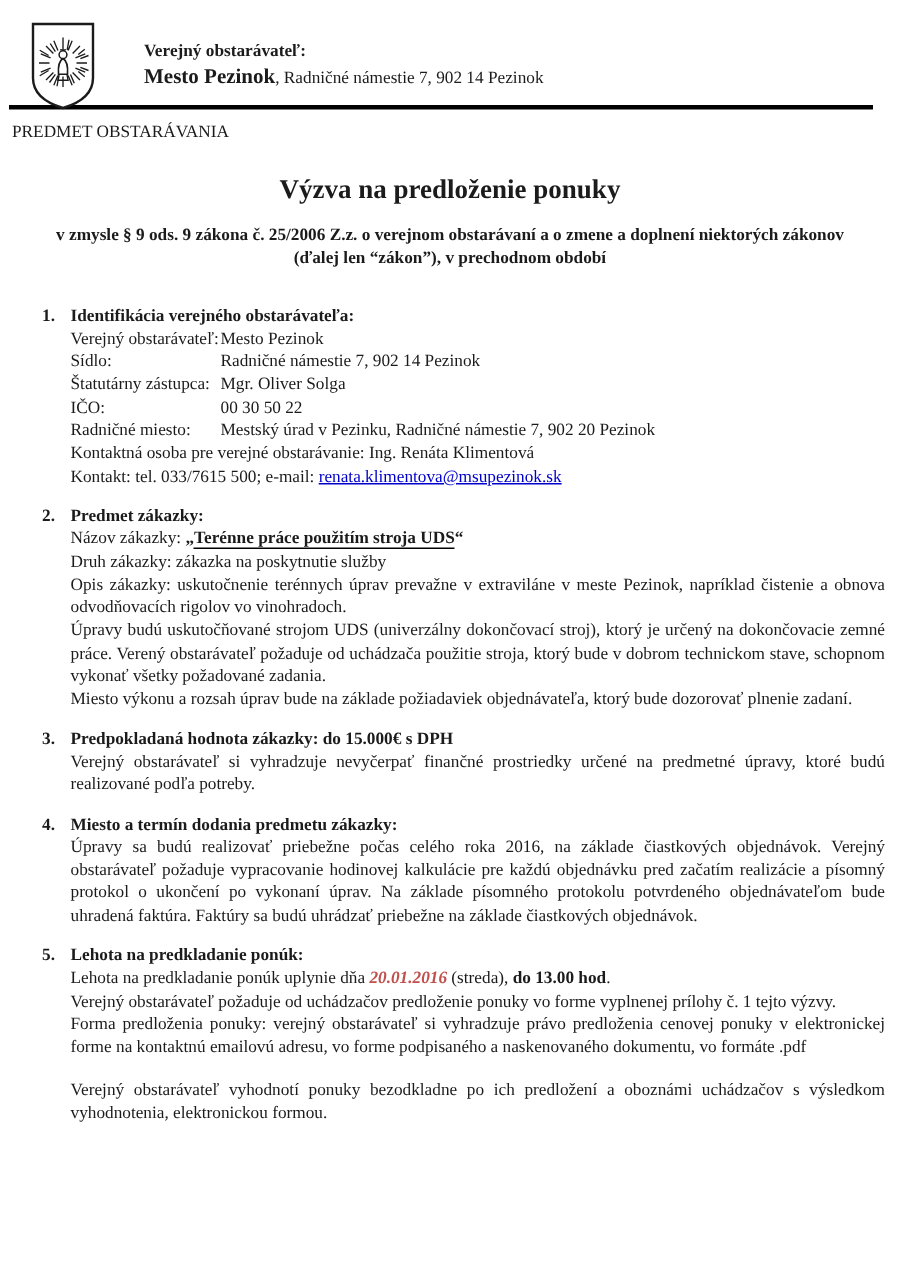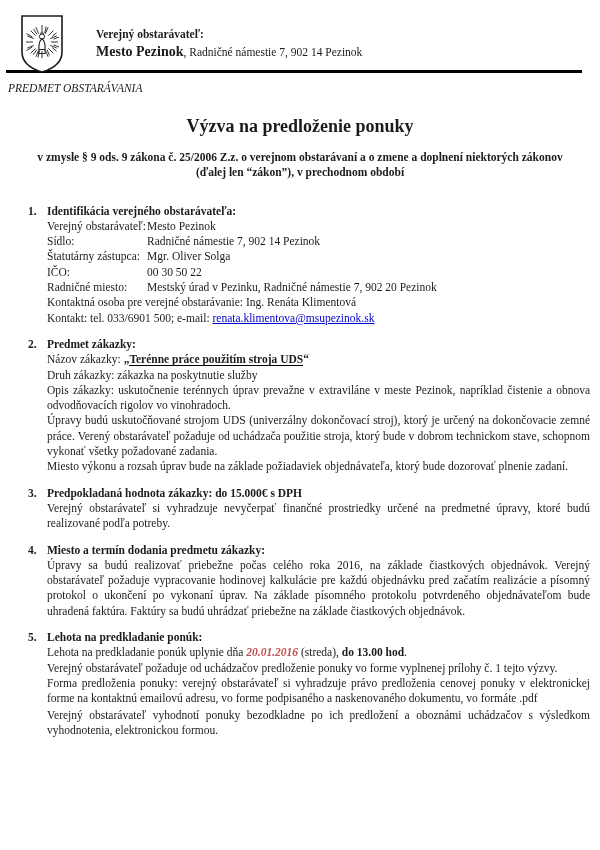--- a/index.html
+++ b/index.html
@@ -9,36 +9,36 @@
     font-family:"Liberation Serif","DejaVu Serif",serif;
     font-size:11.5px;line-height:15.3px;
   }
   .hdr{display:flex;align-items:flex-start;padding:14px 0 0 20px;height:68px;box-sizing:border-box;}
   .logo{width:44px;height:60px;flex-shrink:0;}
   .hdr-text{margin-left:32px;padding-top:13px;}
   .hdr-label{font-weight:bold;}
   .hdr-line2{margin-top:2px;}
   .hdr-name{font-weight:bold;font-size:14px;}
   .rule{height:3px;background:#000;margin:2px 18px 0 6px;}
-  .subject{margin:8px 0 0 8px;font-style:italic;}
+  .subject{margin:8px 0 0 8px;}
   .subject-name-line{font-size:13.5px;font-weight:bold;line-height:20px;}
   .subject-underlined{border-bottom:1.6px solid #000;padding-bottom:1px;}
   .title{font-size:18px;font-weight:bold;text-align:center;margin:23px 0 0 0;}
   .subtitle{font-weight:bold;text-align:center;margin-top:15px;line-height:15.5px;}
   .sections{margin-top:23px;}
   .section{display:flex;padding:0 10px 0 28px;margin-bottom:11px;}
   .num{width:19px;flex-shrink:0;font-weight:bold;}
   .content{flex:1;min-width:0;}
   .heading{font-weight:bold;}
   .kv-label{display:inline-block;width:100px;}
   .just{text-align:justify;}
   .email{color:#0000cc;text-decoration:underline;cursor:pointer;}
   .date-red{color:#c0504d;font-weight:bold;font-style:italic;}
   .bold{font-weight:bold;}
-  .gap-top{margin-top:1px;}
+  .gap-top{margin-top:13px;}
   .nazov-underlined{font-weight:bold;border-bottom:1.4px solid #000;}
 </style>
 </head>
 <body>
 
 <header class="hdr">
   <div class="logo">
     <svg width="44" height="60" viewBox="0 0 44 60" xmlns="http://www.w3.org/2000/svg">
       <path d="M2,2 H42 V38 Q42,52 22,58 Q2,52 2,38 Z" fill="#ffffff" stroke="#1b1b1b" stroke-width="1.6"></path>
       <path d="M31,28 L38,28 M30.3,31.4 L36.8,34.1 M28.4,34.4 L33.3,39.3 M25.4,36.3 L28.1,42.8 M22,37 L22,44
@@ -78,21 +78,21 @@
   <section class="section">
     <span class="num">1.</span>
     <div class="content">
       <div class="heading">Identifikácia verejného obstarávateľa:</div>
       <div class="kv-row"><span class="kv-label">Verejný obstarávateľ:</span><span class="kv-value">Mesto Pezinok</span></div>
       <div class="kv-row"><span class="kv-label">Sídlo:</span><span class="kv-value">Radničné námestie 7, 902 14 Pezinok</span></div>
       <div class="kv-row"><span class="kv-label">Štatutárny zástupca:</span><span class="kv-value">Mgr. Oliver Solga</span></div>
       <div class="kv-row"><span class="kv-label">IČO:</span><span class="kv-value">00 30 50 22</span></div>
       <div class="kv-row"><span class="kv-label">Radničné miesto:</span><span class="kv-value">Mestský úrad v Pezinku, Radničné námestie 7, 902 20 Pezinok</span></div>
       <div>Kontaktná osoba pre verejné obstarávanie: Ing. Renáta Klimentová</div>
-      <div><span>Kontakt: tel. 033/6901 500; e-mail: </span><a href="#" class="email">renata.klimentova@msupezinok.sk</a></div>
+      <div><span>Kontakt: tel. 033/7615 500; e-mail: </span><a href="#" class="email">renata.klimentova@msupezinok.sk</a></div>
     </div>
   </section>
 
   <section class="section">
     <span class="num">2.</span>
     <div class="content">
       <div class="heading">Predmet zákazky:</div>
       <div><span>Názov zákazky: </span><span class="bold">„</span><span class="nazov-underlined">Terénne práce použitím stroja UDS</span><span class="bold">“</span></div>
       <div>Druh zákazky: zákazka na poskytnutie služby</div>
       <div class="just">Opis zákazky: uskutočnenie terénnych úprav prevažne v extraviláne v meste Pezinok, napríklad čistenie a obnova odvodňovacích rigolov vo vinohradoch.</div>

